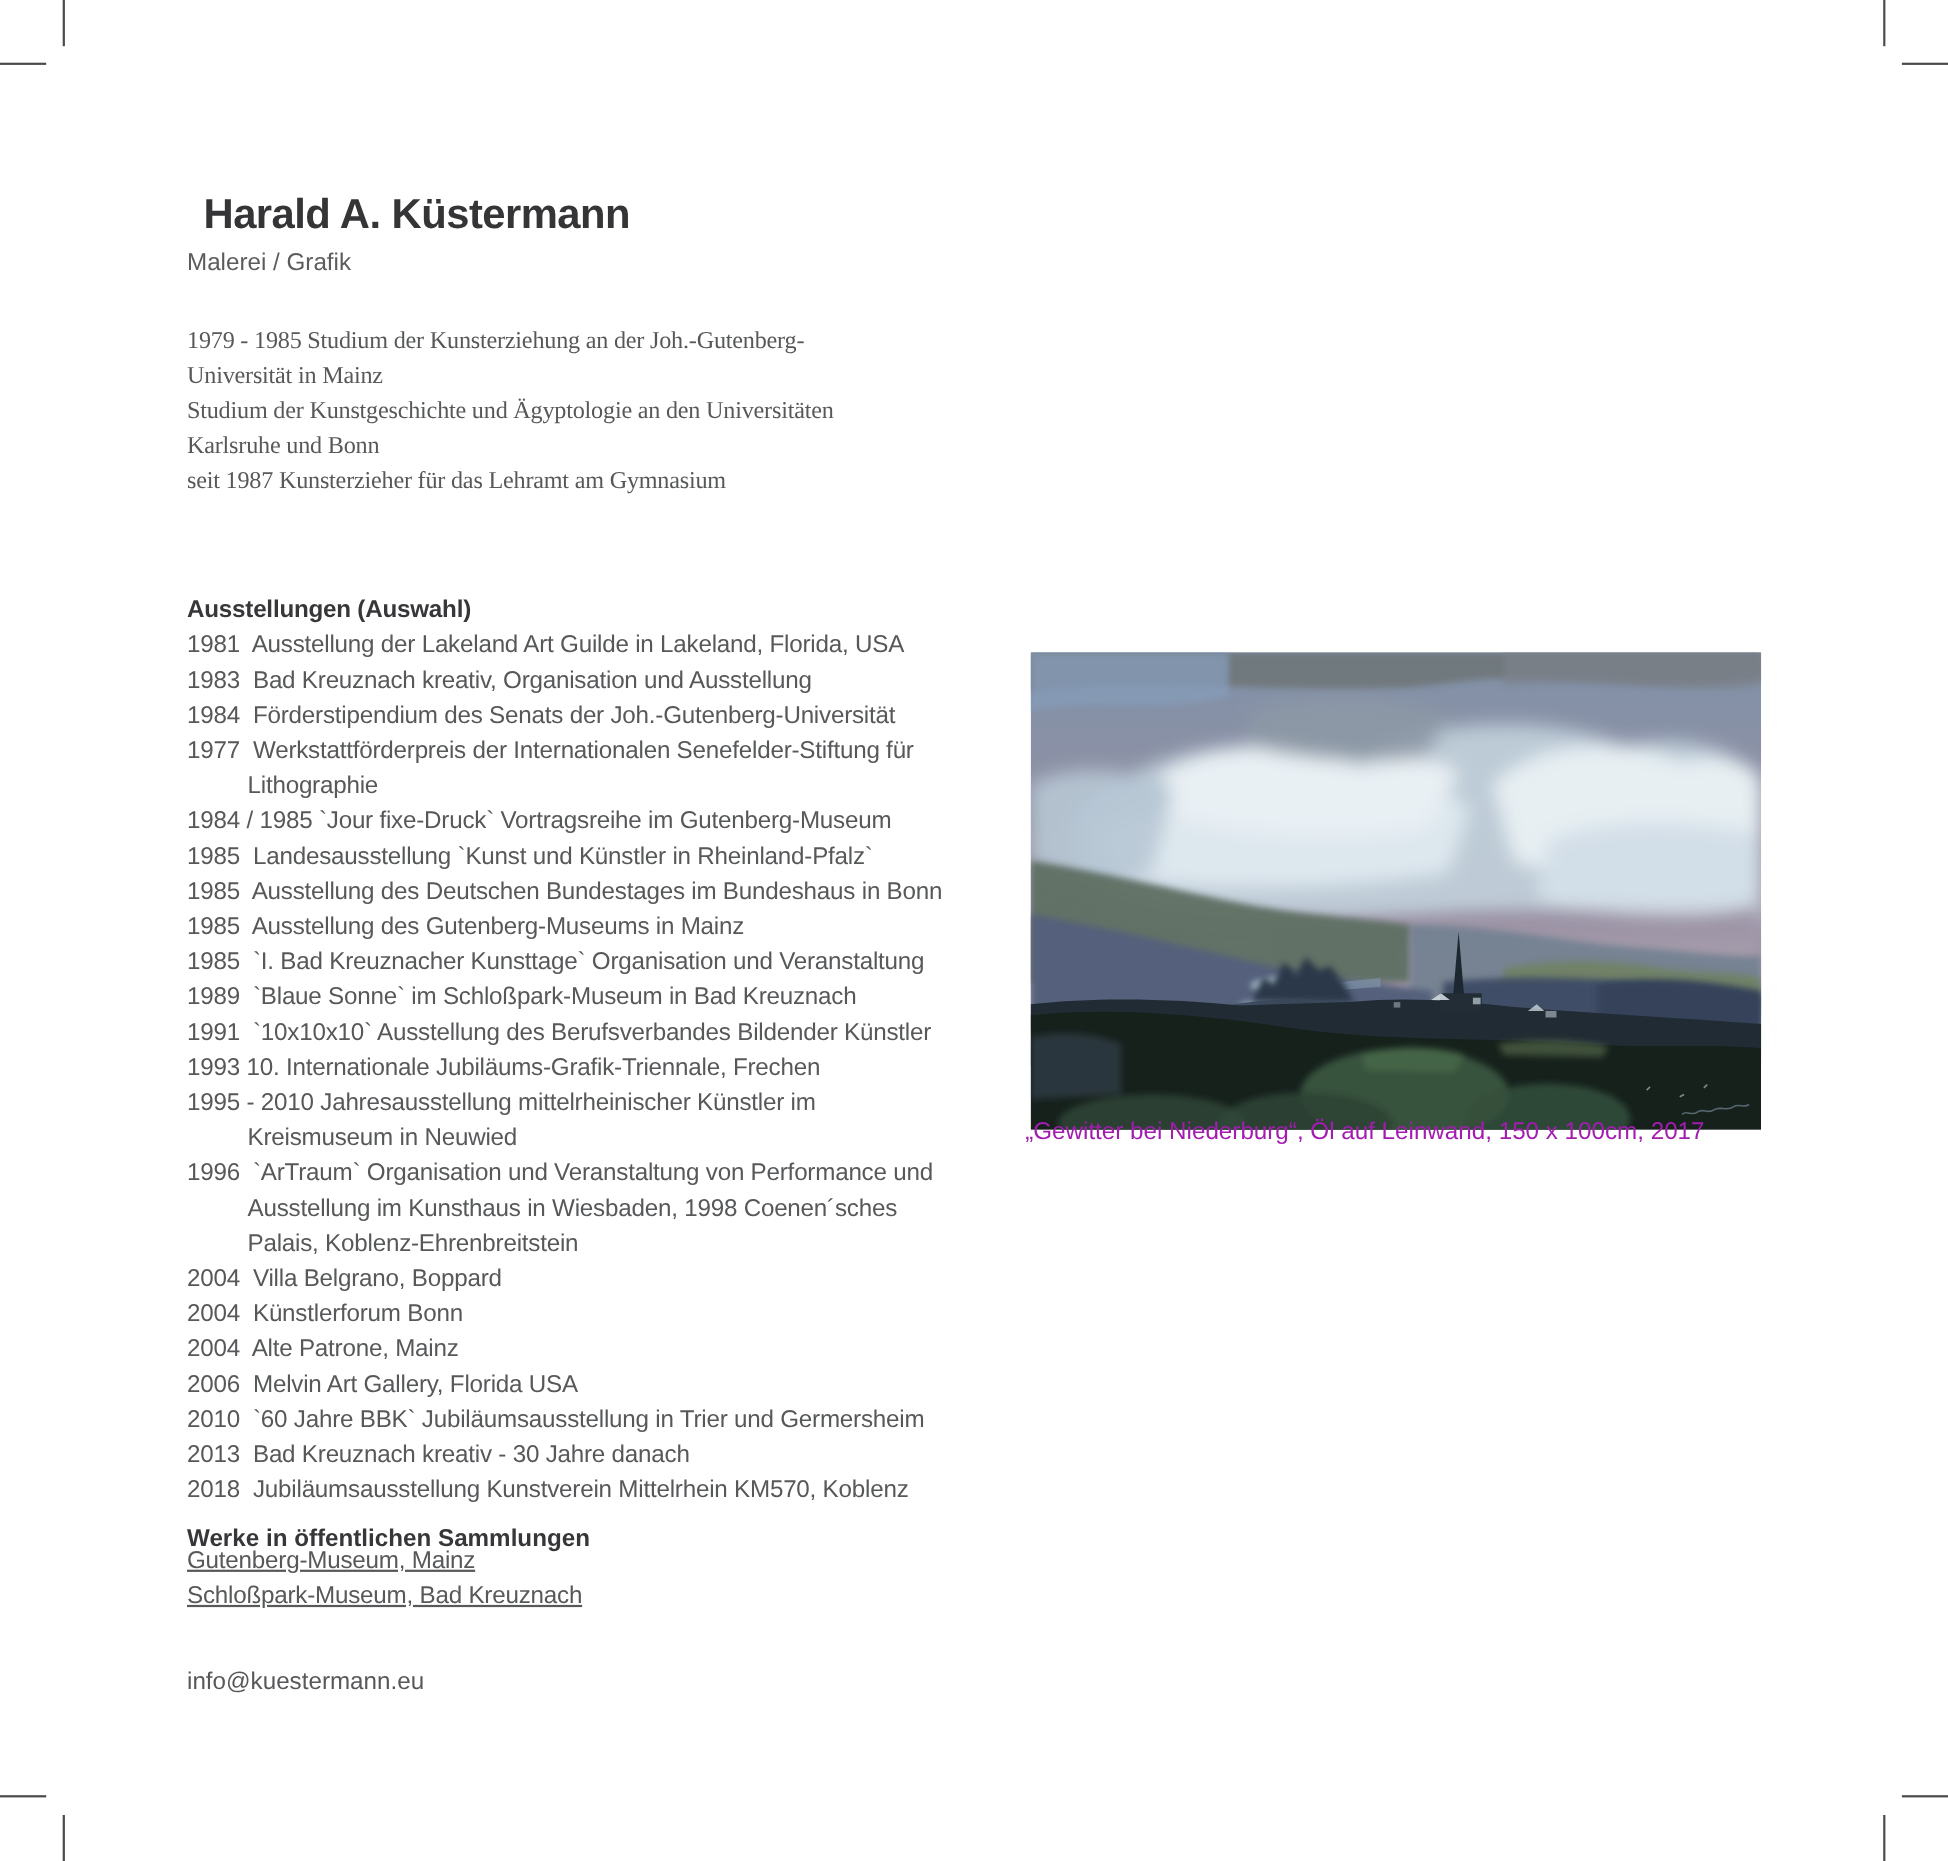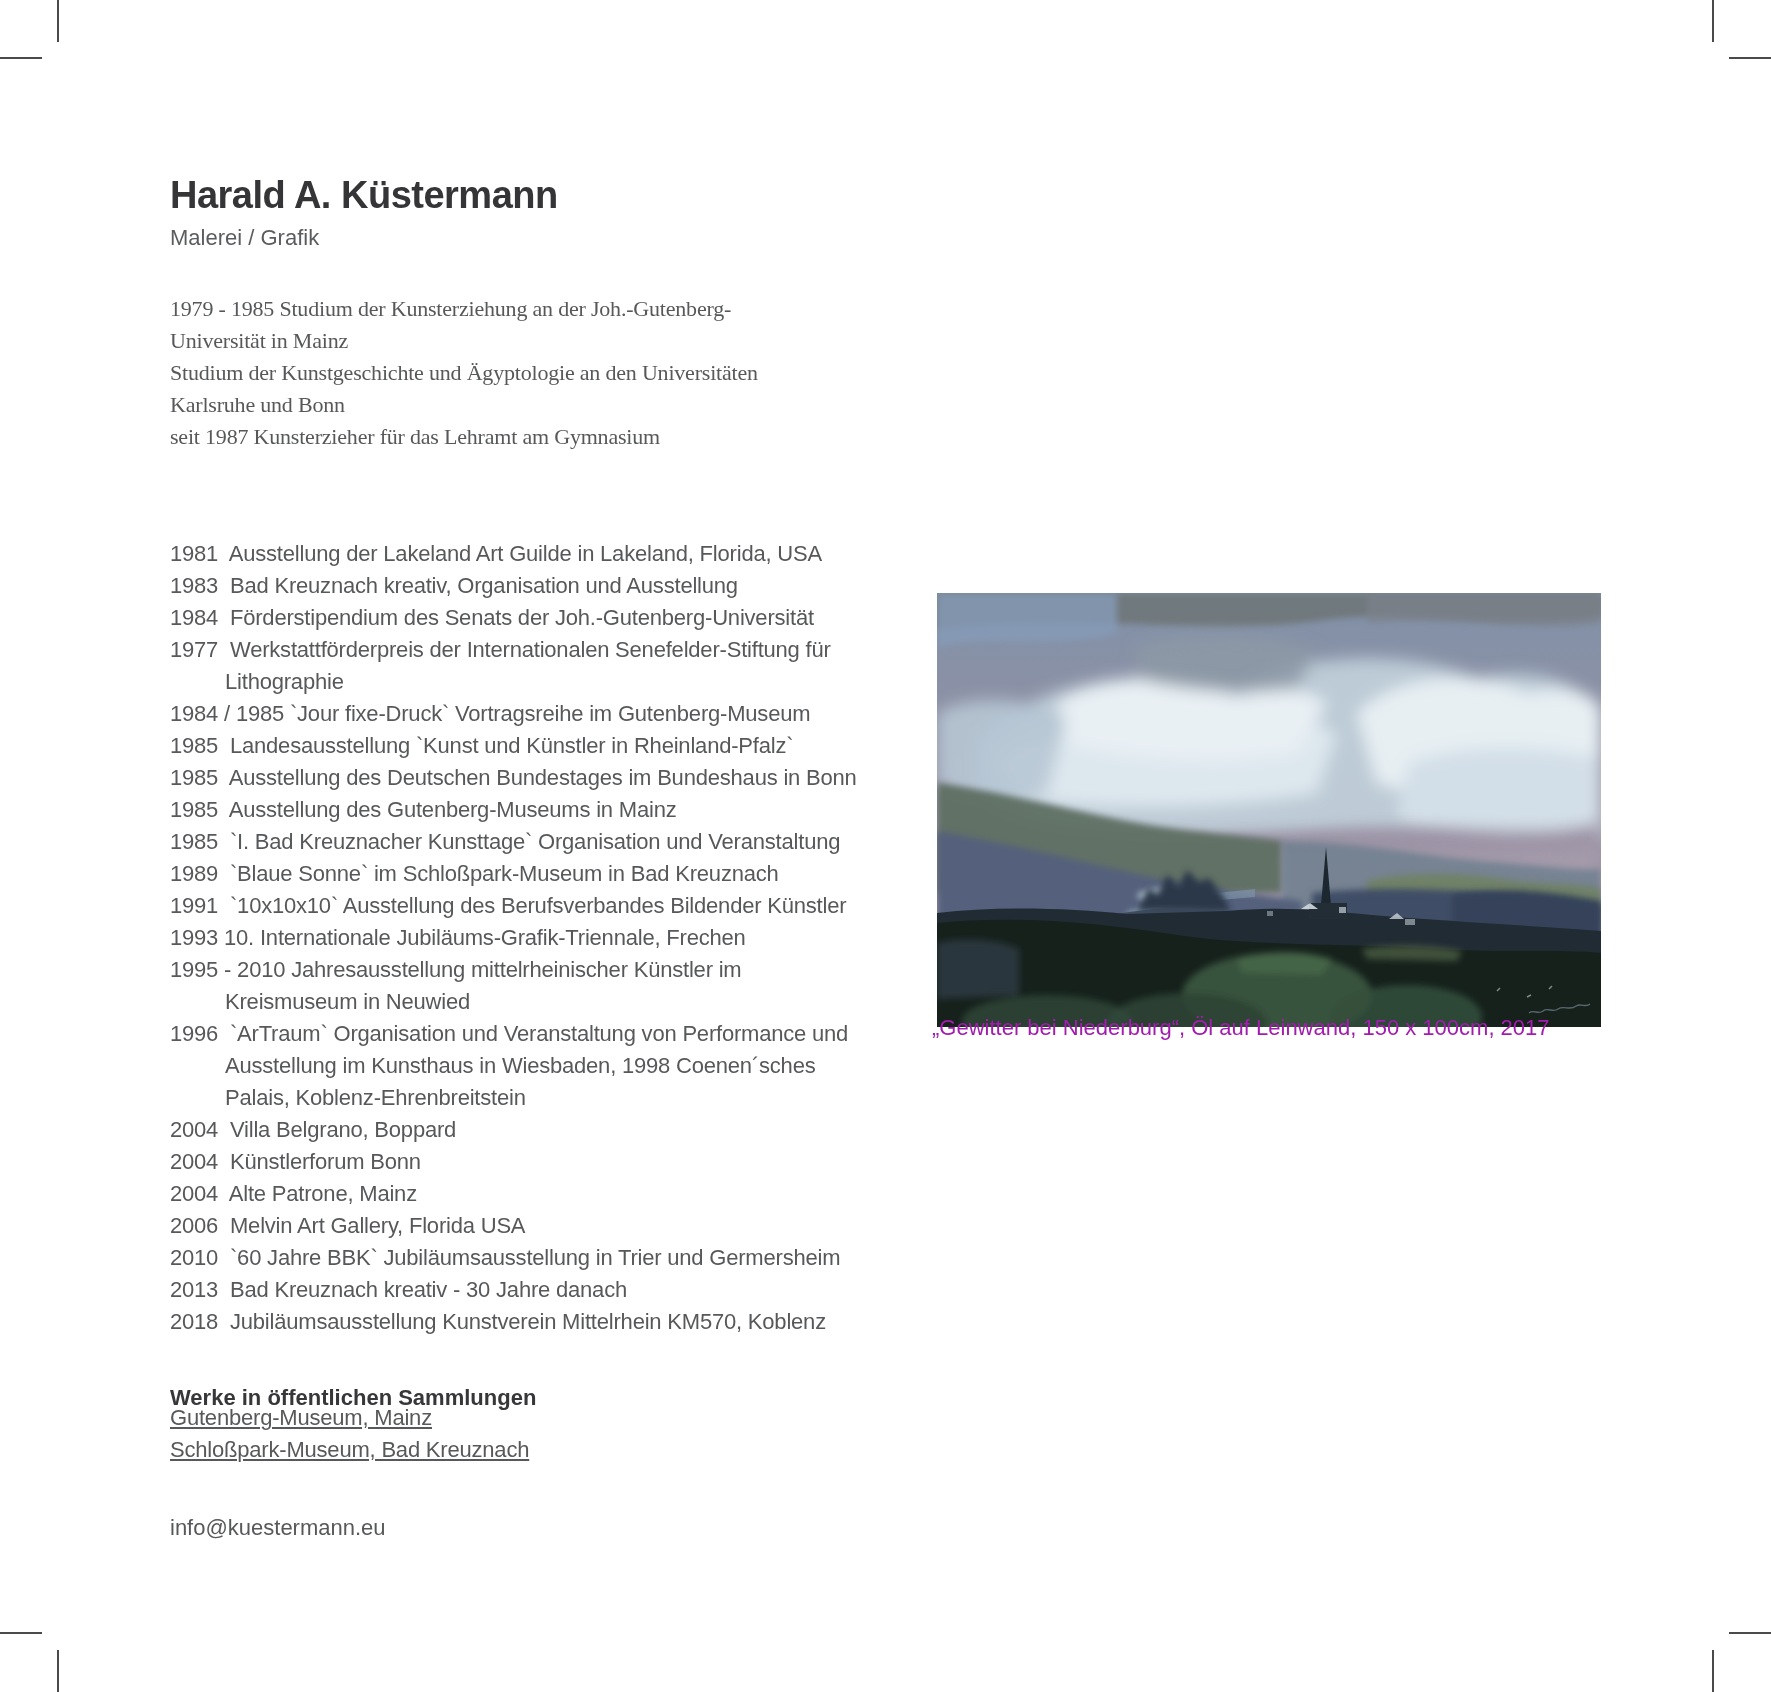--- a/index.html
+++ b/index.html
@@ -6,21 +6,21 @@
   .page{
     position:relative;
     width:1771px;height:1692px;
     background:#ffffff;
     font-family:"Liberation Sans","DejaVu Sans",sans-serif;
     color:#57585a;
     overflow:hidden;
   }
   .crop{position:absolute;background:#4a4a4a;}
   .title{
-    position:absolute;left:170px;top:147px;
+    position:absolute;left:185px;top:147px;
     font-size:38px;font-weight:700;letter-spacing:-0.5px;
     color:#353537;line-height:46px;white-space:pre;
   }
   .subtitle{
     position:absolute;left:170px;top:222px;
     font-size:22px;line-height:32px;color:#5b5c5e;white-space:pre;
   }
   .textblock{position:absolute;left:170px;font-size:22px;line-height:32px;letter-spacing:-0.2px;}
   .textblock .line{white-space:pre;}
   .bio{top:293px;font-family:Liberation Serif, serif;}
@@ -62,20 +62,21 @@
   <div class="textblock bio">
 
   <div class="line">1979 - 1985 Studium der Kunsterziehung an der Joh.-Gutenberg-</div>
       <div class="line">Universität in Mainz</div>
       <div class="line">Studium der Kunstgeschichte und Ägyptologie an den Universitäten</div>
       <div class="line">Karlsruhe und Bonn</div>
       <div class="line">seit 1987 Kunsterzieher für das Lehramt am Gymnasium</div>
     </div>
 
   <div class="textblock exhibitions">
+    <div class="line exh-heading">Ausstellungen (Auswahl)</div>
     <div>
 
     <div class="line">1981  Ausstellung der Lakeland Art Guilde in Lakeland, Florida, USA</div>
         <div class="line">1983  Bad Kreuznach kreativ, Organisation und Ausstellung</div>
         <div class="line">1984  Förderstipendium des Senats der Joh.-Gutenberg-Universität</div>
         <div class="line">1977  Werkstattförderpreis der Internationalen Senefelder-Stiftung für</div>
         <div class="line indent">Lithographie</div>
         <div class="line">1984 / 1985 `Jour fixe-Druck` Vortragsreihe im Gutenberg-Museum</div>
         <div class="line">1985  Landesausstellung `Kunst und Künstler in Rheinland-Pfalz`</div>
         <div class="line">1985  Ausstellung des Deutschen Bundestages im Bundeshaus in Bonn</div>

